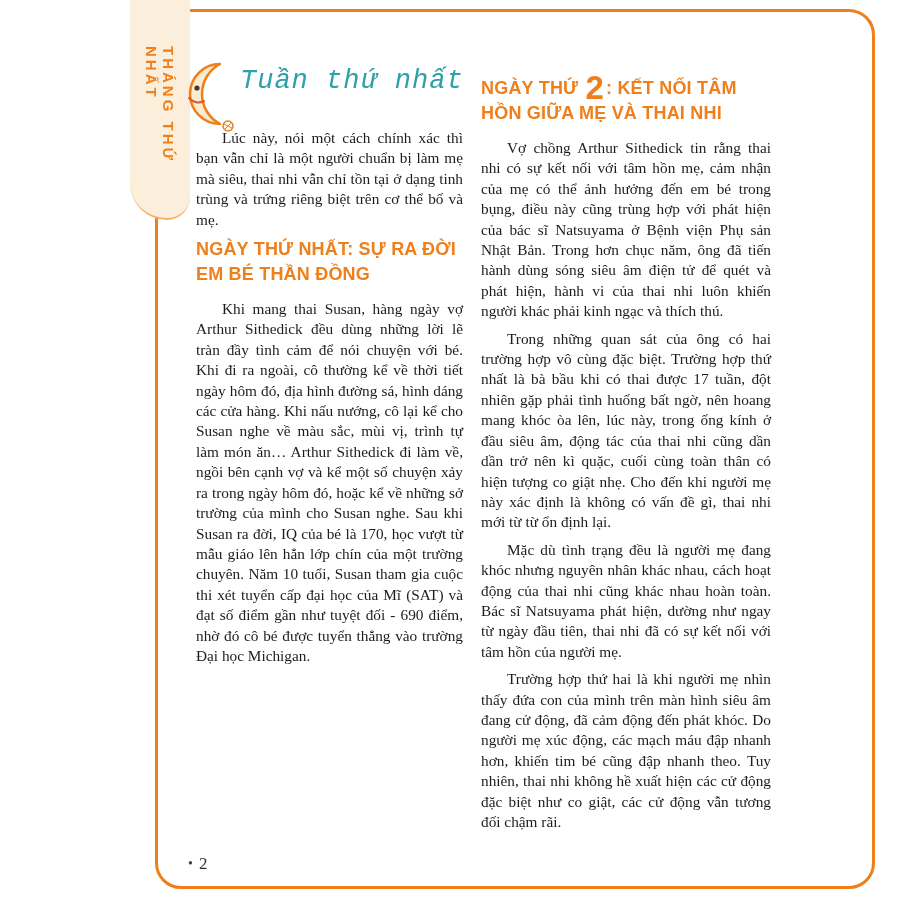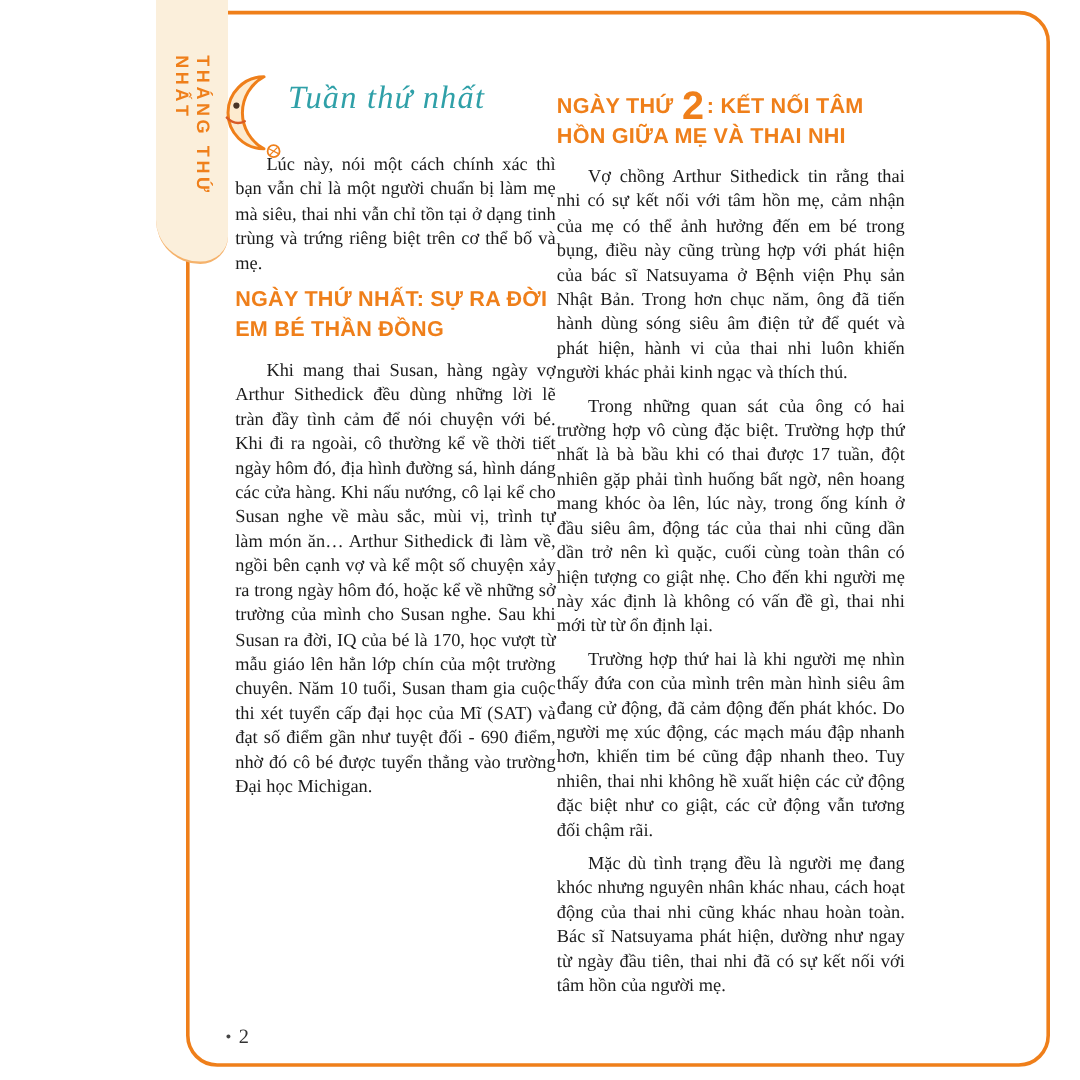--- a/index.html
+++ b/index.html
@@ -18,26 +18,26 @@
     display:flex;align-items:center;justify-content:center;
   }
   .month-tab span{
     writing-mode:vertical-rl;text-orientation:mixed;
     font-family:"Liberation Sans", sans-serif;font-weight:bold;
     color:#EF7F1A;font-size:15px;letter-spacing:3px;padding-top:46px;
   }
   .moon-wrap{position:absolute;left:174px;top:58px;z-index:3;}
   .week-title{
     position:absolute;left:240px;top:66px;z-index:3;
-    font-family:Liberation Serif, serif;font-style:italic;
+    font-family:Liberation Mono, monospace;font-style:italic;
     color:#2FA0A8;font-size:27px;letter-spacing:1px;text-align:right;
   }
   .col{position:absolute;z-index:2;}
   .col-left{left:196px;top:128px;width:267px;}
-  .col-right{left:464px;top:76px;width:290px;}
+  .col-right{left:481px;top:76px;width:290px;}
   .col p{
     margin:0 0 7px;text-align:justify;text-indent:26px;
     font-size:15.3px;line-height:20.4px;color:#1c1c1c;
   }
   .day-heading{
     font-family:"Liberation Sans", sans-serif;font-weight:bold;
     color:#EF7F1A;font-size:18px;line-height:25px;margin:0 0 12px;
     letter-spacing:0.2px;
   }
   .heading-first{}
@@ -79,21 +79,21 @@
     <h2 class="day-heading heading-first">NGÀY THỨ NHẤT: SỰ RA ĐỜI EM BÉ THẦN ĐỒNG</h2>
     <p>Khi mang thai Susan, hàng ngày vợ Arthur Sithedick đều dùng những lời lẽ tràn đầy tình cảm để nói chuyện với bé. Khi đi ra ngoài, cô thường kể về thời tiết ngày hôm đó, địa hình đường sá, hình dáng các cửa hàng. Khi nấu nướng, cô lại kể cho Susan nghe về màu sắc, mùi vị, trình tự làm món ăn… Arthur Sithedick đi làm về, ngồi bên cạnh vợ và kể một số chuyện xảy ra trong ngày hôm đó, hoặc kể về những sở trường của mình cho Susan nghe. Sau khi Susan ra đời, IQ của bé là 170, học vượt từ mẫu giáo lên hẳn lớp chín của một trường chuyên. Năm 10 tuổi, Susan tham gia cuộc thi xét tuyển cấp đại học của Mĩ (SAT) và đạt số điểm gần như tuyệt đối - 690 điểm, nhờ đó cô bé được tuyển thẳng vào trường Đại học Michigan.</p>
   </div>
 
   <div class="col col-right">
     <h2 class="day-heading">
       <span>NGÀY THỨ </span><span class="big-num">2</span><span>: KẾT NỐI TÂM HỒN GIỮA MẸ VÀ THAI NHI</span>
     </h2>
     <p>Vợ chồng Arthur Sithedick tin rằng thai nhi có sự kết nối với tâm hồn mẹ, cảm nhận của mẹ có thể ảnh hưởng đến em bé trong bụng, điều này cũng trùng hợp với phát hiện của bác sĩ Natsuyama ở Bệnh viện Phụ sản Nhật Bản. Trong hơn chục năm, ông đã tiến hành dùng sóng siêu âm điện tử để quét và phát hiện, hành vi của thai nhi luôn khiến người khác phải kinh ngạc và thích thú.</p>
     <p>Trong những quan sát của ông có hai trường hợp vô cùng đặc biệt. Trường hợp thứ nhất là bà bầu khi có thai được 17 tuần, đột nhiên gặp phải tình huống bất ngờ, nên hoang mang khóc òa lên, lúc này, trong ống kính ở đầu siêu âm, động tác của thai nhi cũng dần dần trở nên kì quặc, cuối cùng toàn thân có hiện tượng co giật nhẹ. Cho đến khi người mẹ này xác định là không có vấn đề gì, thai nhi mới từ từ ổn định lại.</p>
+    <p>Mặc dù tình trạng đều là người mẹ đang khóc nhưng nguyên nhân khác nhau, cách hoạt động của thai nhi cũng khác nhau hoàn toàn. Bác sĩ Natsuyama phát hiện, dường như ngay từ ngày đầu tiên, thai nhi đã có sự kết nối với tâm hồn của người mẹ.</p>
     <p>Trường hợp thứ hai là khi người mẹ nhìn thấy đứa con của mình trên màn hình siêu âm đang cử động, đã cảm động đến phát khóc. Do người mẹ xúc động, các mạch máu đập nhanh hơn, khiến tim bé cũng đập nhanh theo. Tuy nhiên, thai nhi không hề xuất hiện các cử động đặc biệt như co giật, các cử động vẫn tương đối chậm rãi.</p>
-    <p>Mặc dù tình trạng đều là người mẹ đang khóc nhưng nguyên nhân khác nhau, cách hoạt động của thai nhi cũng khác nhau hoàn toàn. Bác sĩ Natsuyama phát hiện, dường như ngay từ ngày đầu tiên, thai nhi đã có sự kết nối với tâm hồn của người mẹ.</p>
   </div>
 
   <div class="page-number">
     <span class="bullet">•</span><span>2</span>
   </div>
 
 </div>
 
 </body></html>

